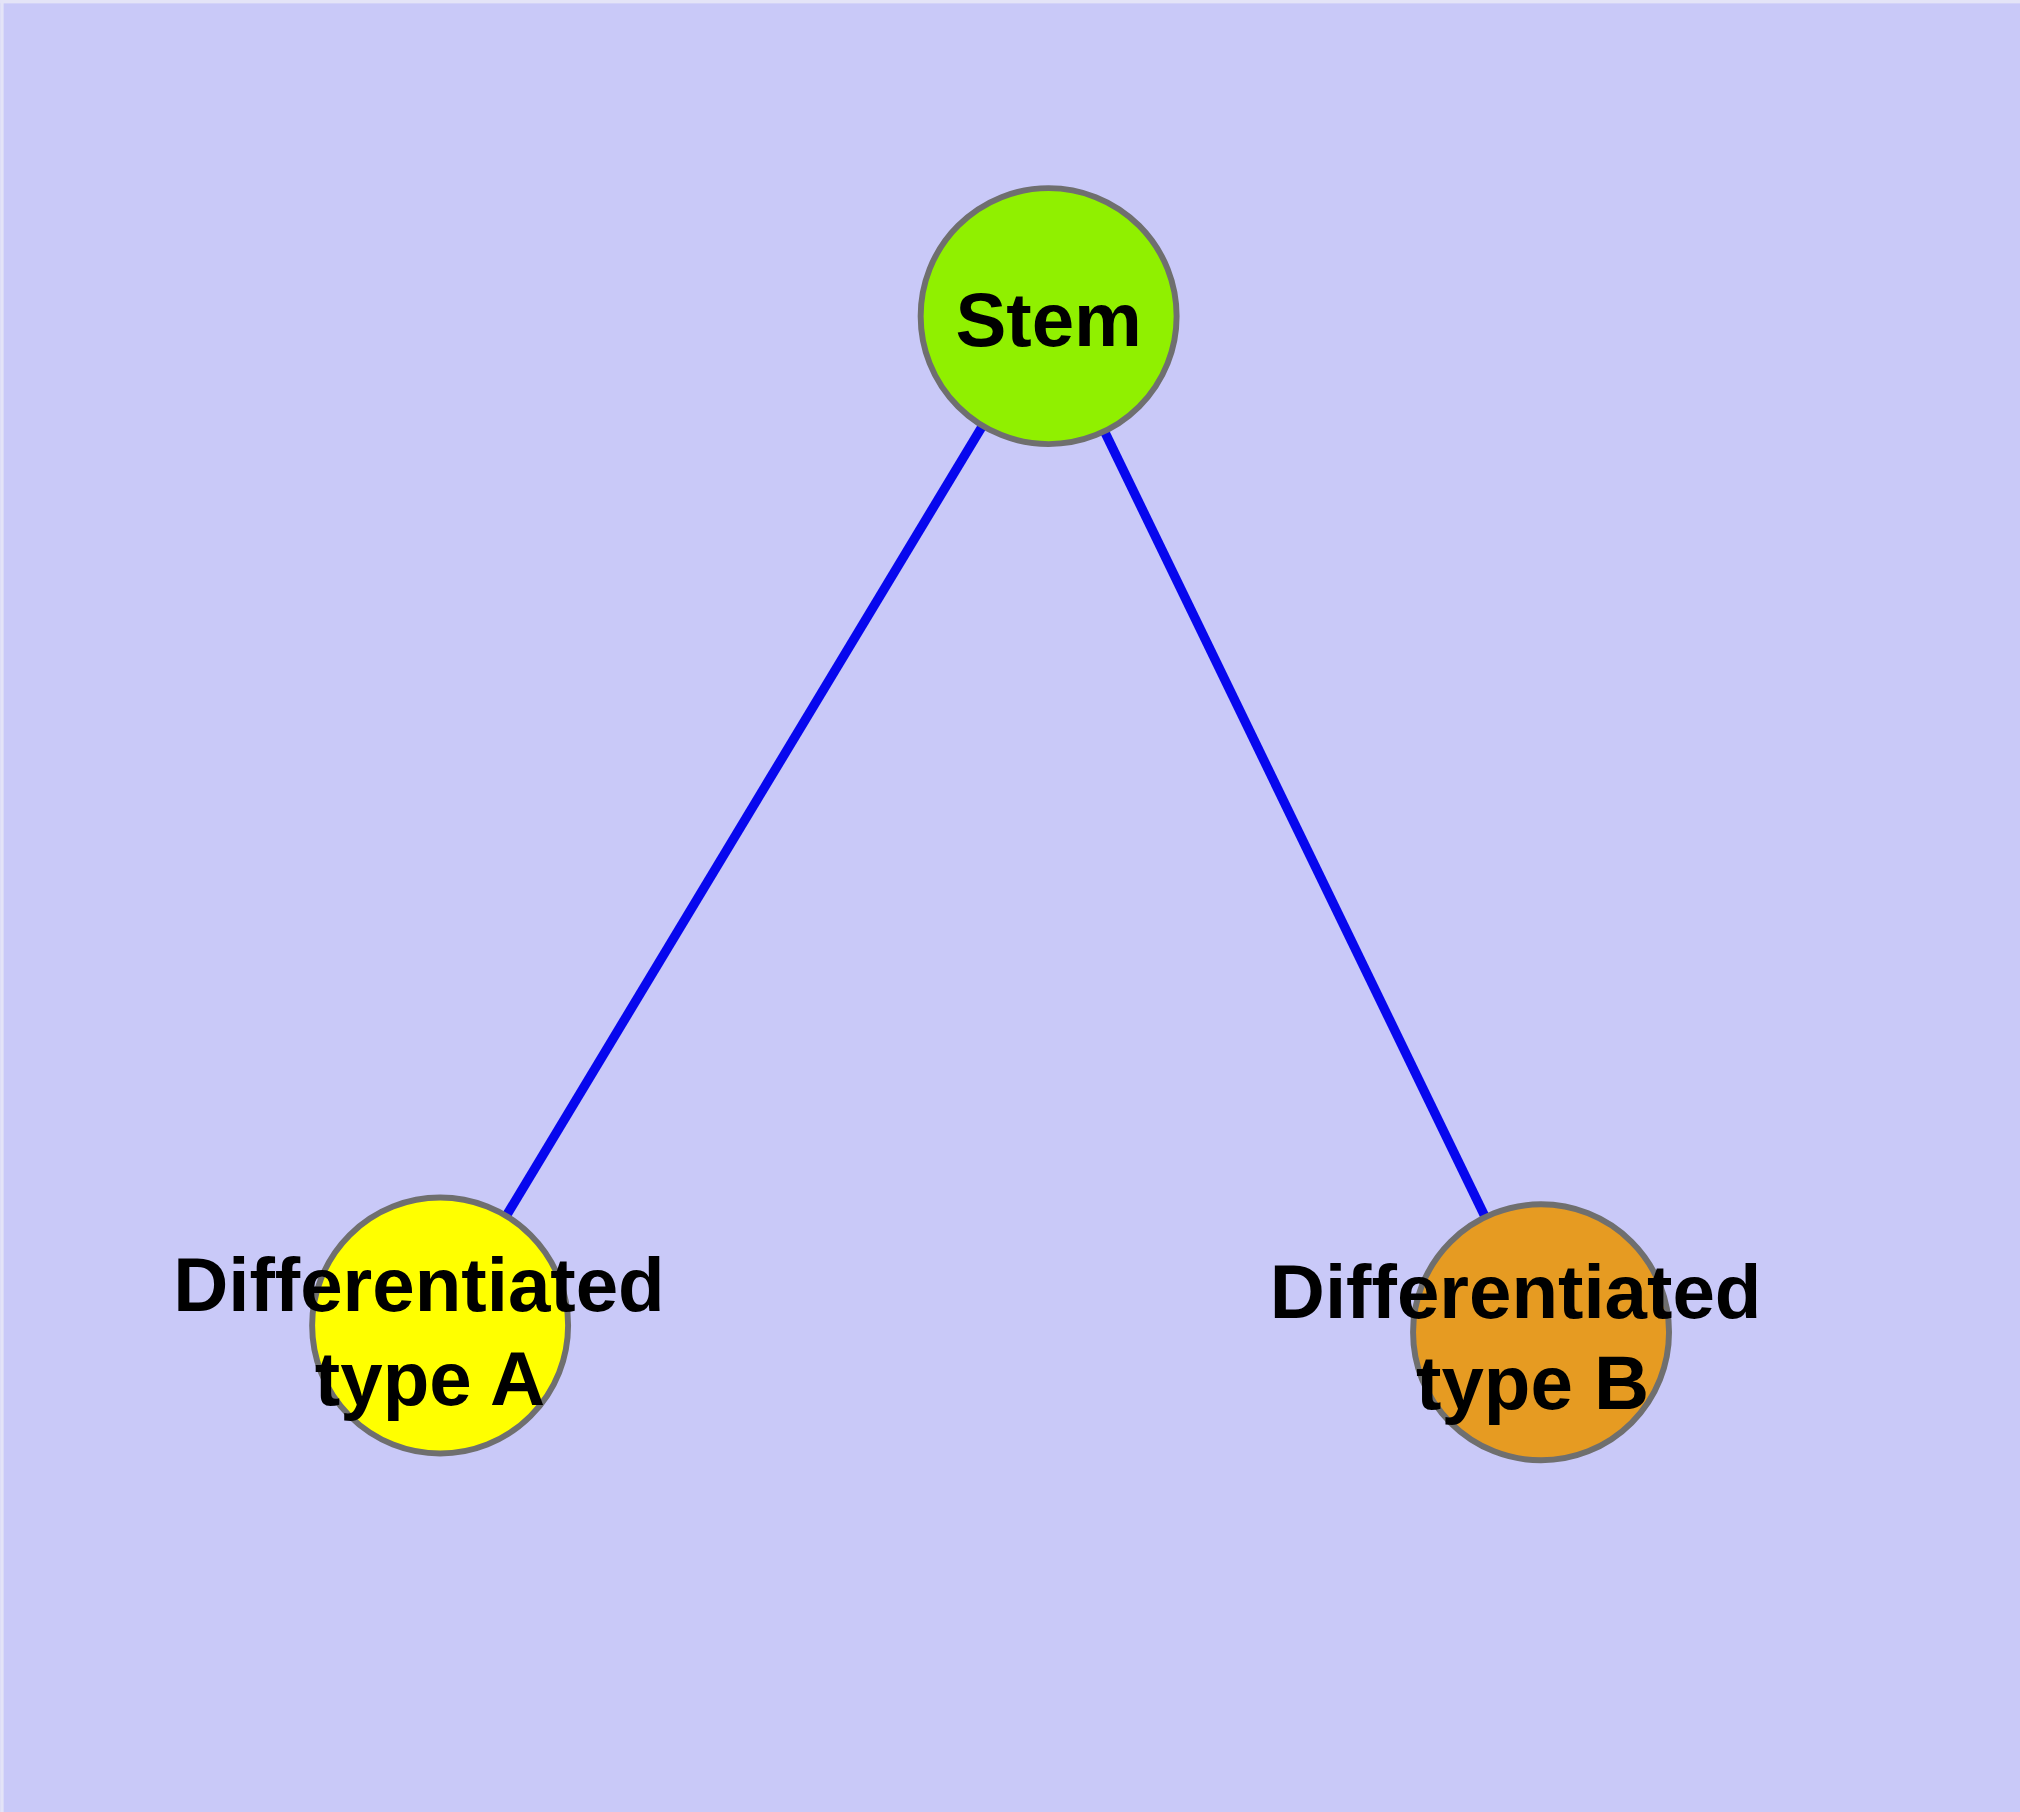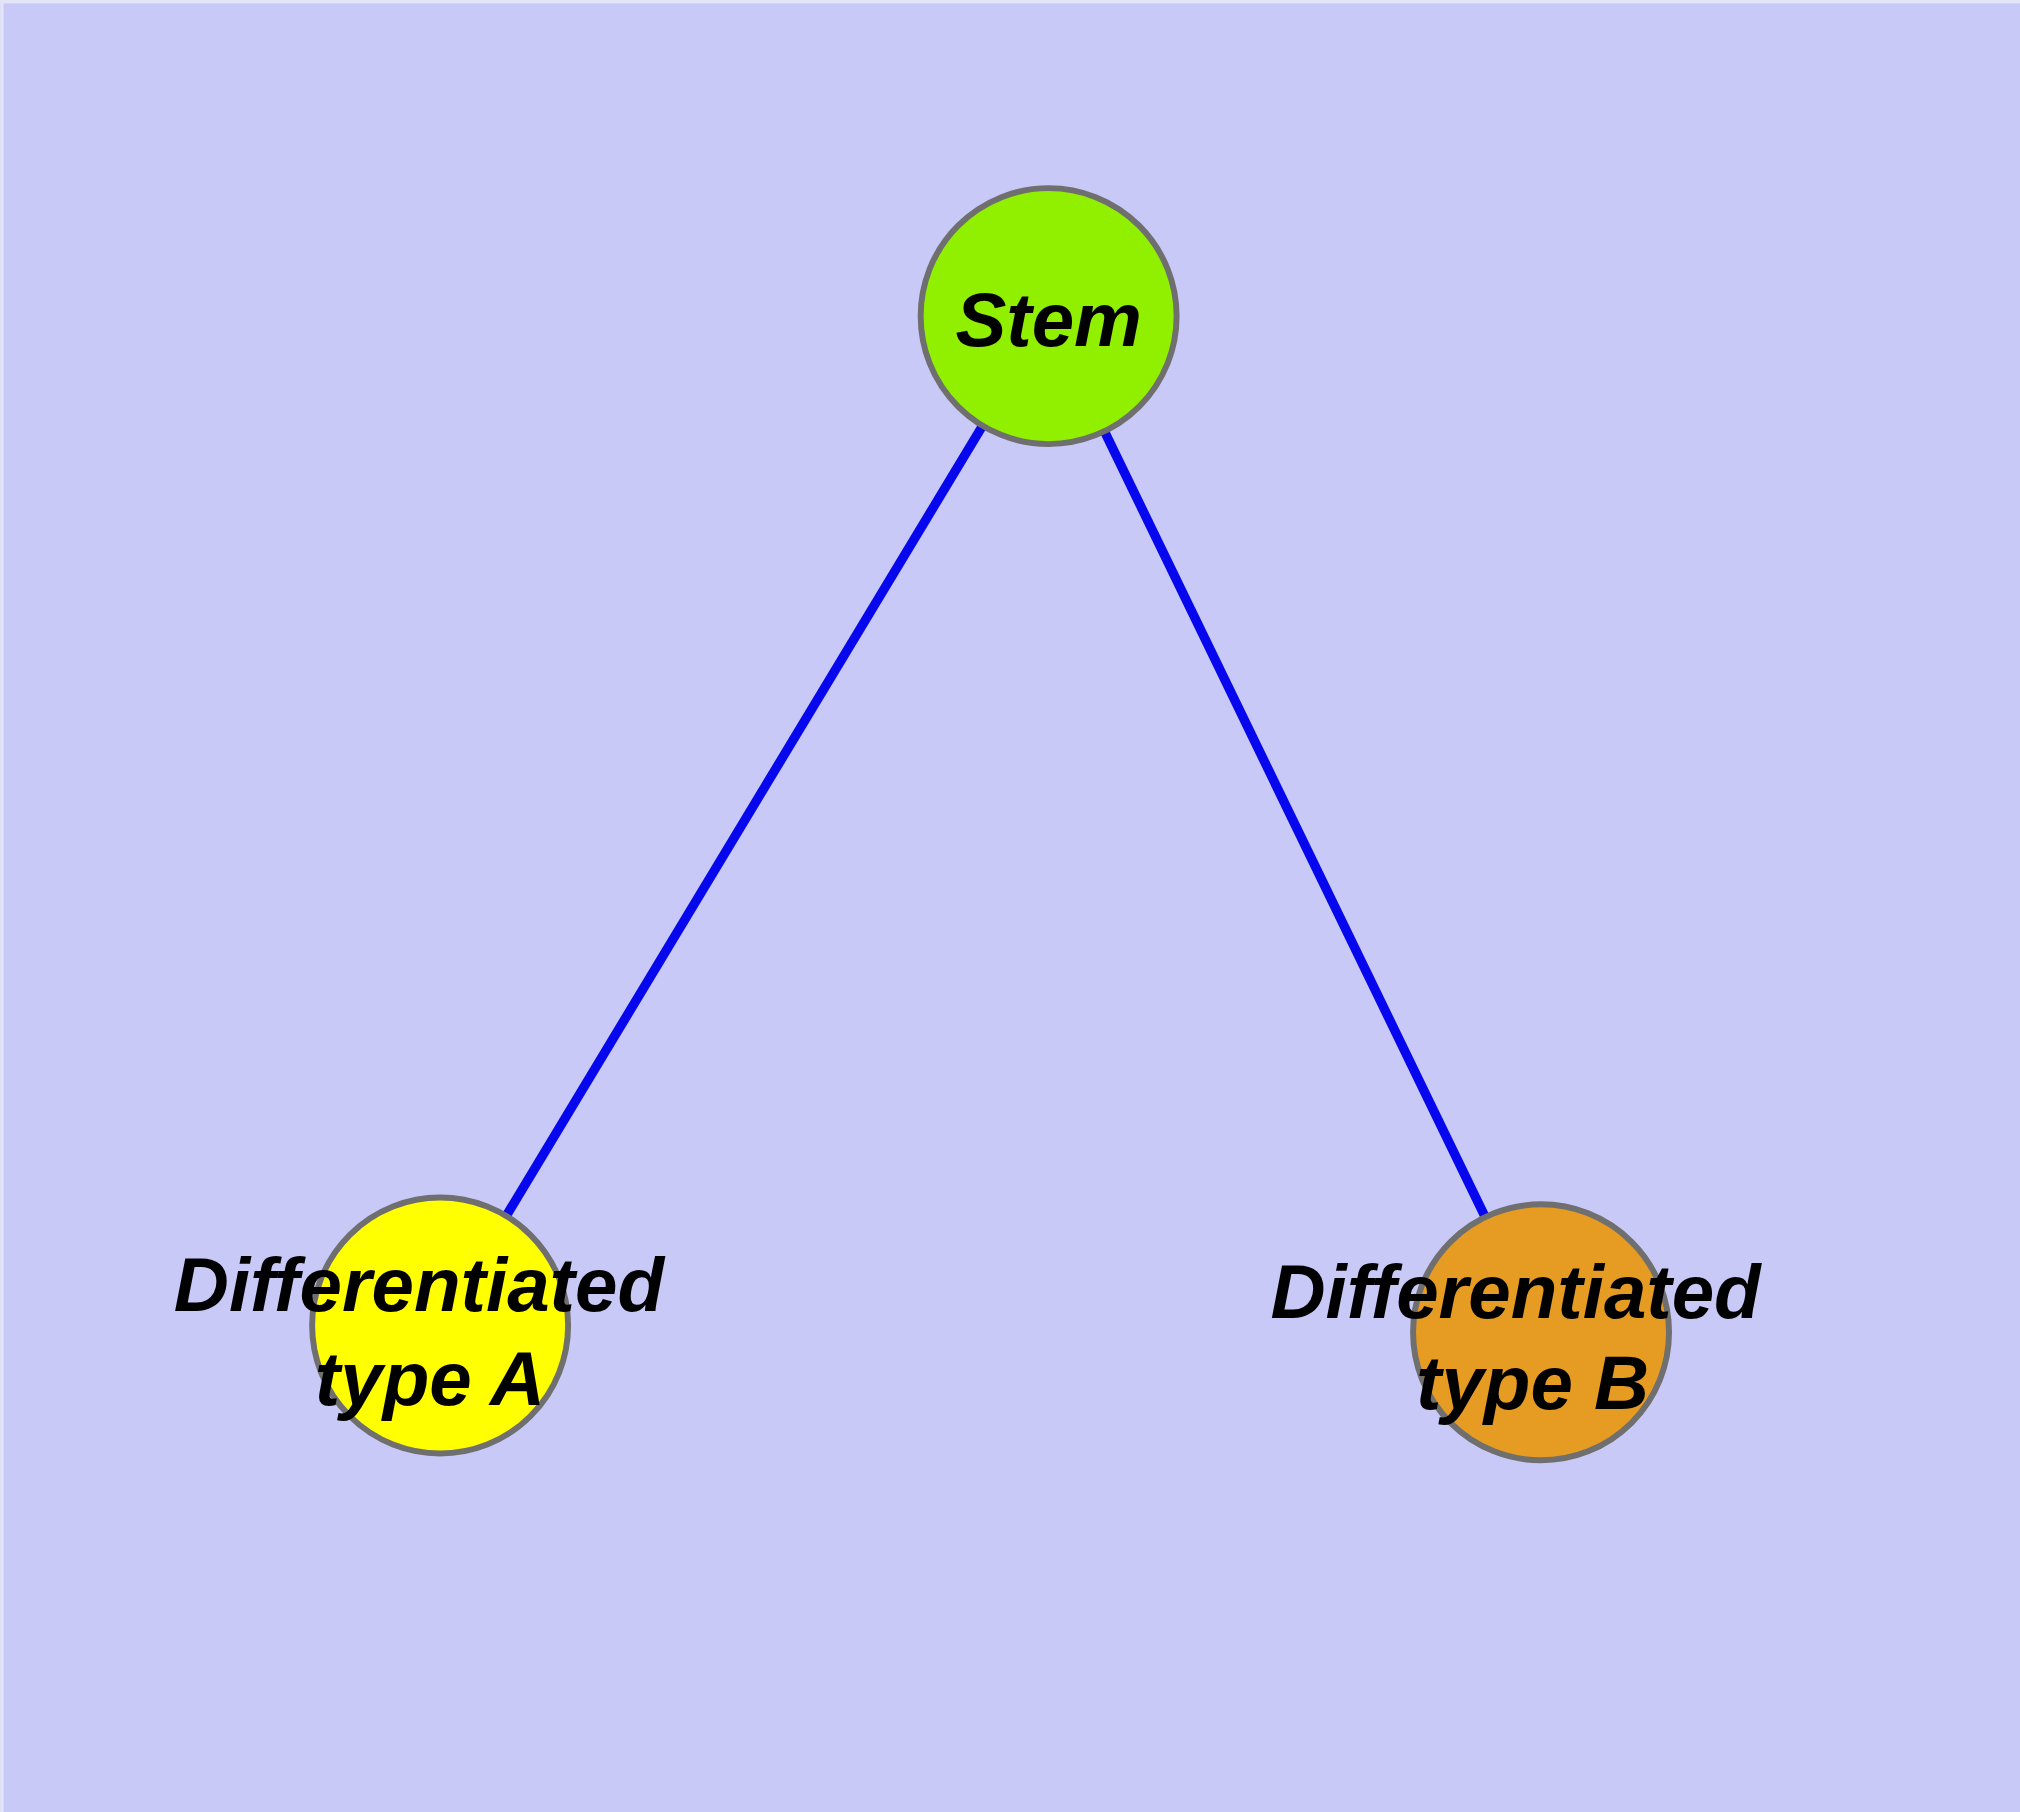--- a/index.html
+++ b/index.html
@@ -8,21 +8,20 @@
     width: 2021px;
     height: 1812px;
     overflow: hidden;
     background: #C9C9F8;
     font-family: "Liberation Sans", sans-serif;
   }
   .graph-wrap {
     position: relative;
     width: 2021px;
     height: 1812px;
-    font-style: italic;
   }
   svg {
     display: block;
   }
   .node-label {
     font-family: "Liberation Sans", sans-serif;
     font-weight: bold;
     font-size: 90px;
     fill: #000000;
     text-anchor: middle;

